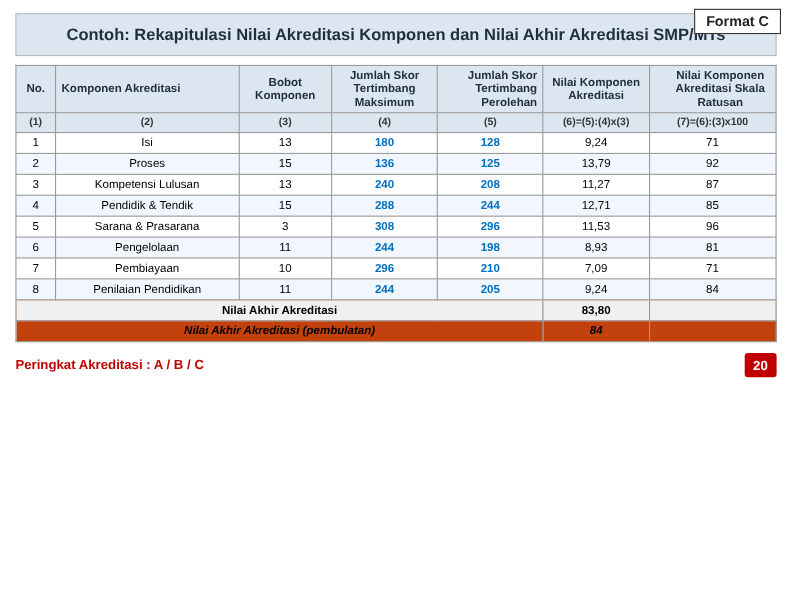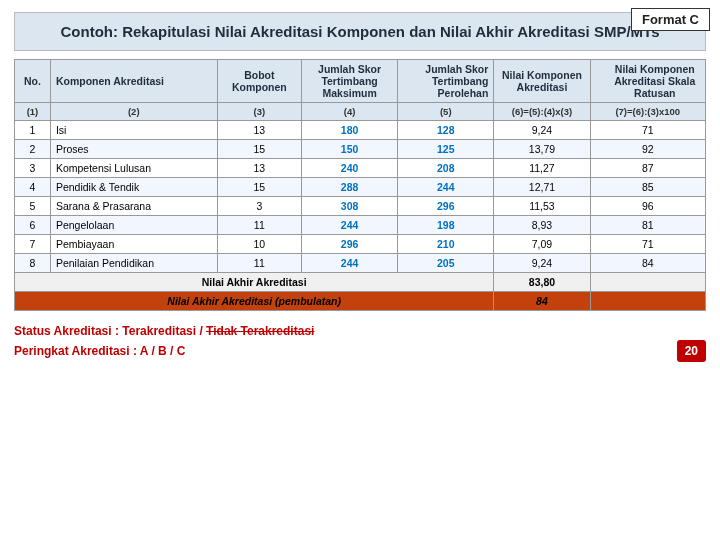--- a/index.html
+++ b/index.html
@@ -98,21 +98,21 @@
     #page-num-badge {
       background: #c00000;
       color: #fff;
       font-size: 12px;
       font-weight: bold;
       padding: 4px 8px;
       border-radius: 3px;
       align-self: flex-end;
     }
 
-    .left-align { text-align: left; }
+    .left-align { text-align: center; }
   </style>
 </head>
 <body>
 
 <div id="format-badge">Format C</div>
 
 <div id="main-container">
 
   <div id="title-box">Contoh: Rekapitulasi Nilai Akreditasi Komponen dan Nilai Akhir Akreditasi SMP/MTs</div>
 
@@ -144,21 +144,21 @@
           <td>13</td>
           <td class="data-blue">180</td>
           <td class="data-blue">128</td>
           <td>9,24</td>
           <td>71</td>
         </tr>
         <tr style="background: rgb(242, 247, 255);">
           <td>2</td>
           <td class="left-align">Proses</td>
           <td>15</td>
-          <td class="data-blue">150</td>
+          <td class="data-blue">136</td>
           <td class="data-blue">125</td>
           <td>13,79</td>
           <td>92</td>
         </tr>
         <tr style="background: rgb(255, 255, 255);">
           <td>3</td>
           <td class="left-align">Kompetensi Lulusan</td>
           <td>13</td>
           <td class="data-blue">240</td>
           <td class="data-blue">208</td>
@@ -219,26 +219,20 @@
   <td colspan="5" style="text-align:center; font-weight:bold;">Nilai Akhir Akreditasi  (pembulatan)</td>
   <td style="font-weight:bold;">84</td>
   <td></td>
 </tr>
       </tbody>
   </table>
 
   <div id="footer-section">
     <div id="status-section">
       <div>
-        <span>Status Akreditasi</span>
-        <span> : </span>
-        <span>Terakreditasi /</span>
-        <span class="strikethrough">Tidak Terakreditasi</span>
-      </div>
-      <div>
         <span>Peringkat Akreditasi</span>
         <span> : </span>
         <span class="peringkat-value">A / B / C</span>
       </div>
     </div>
     <div id="page-num-badge">20</div>
   </div>
 </div>
 
 </body></html>

